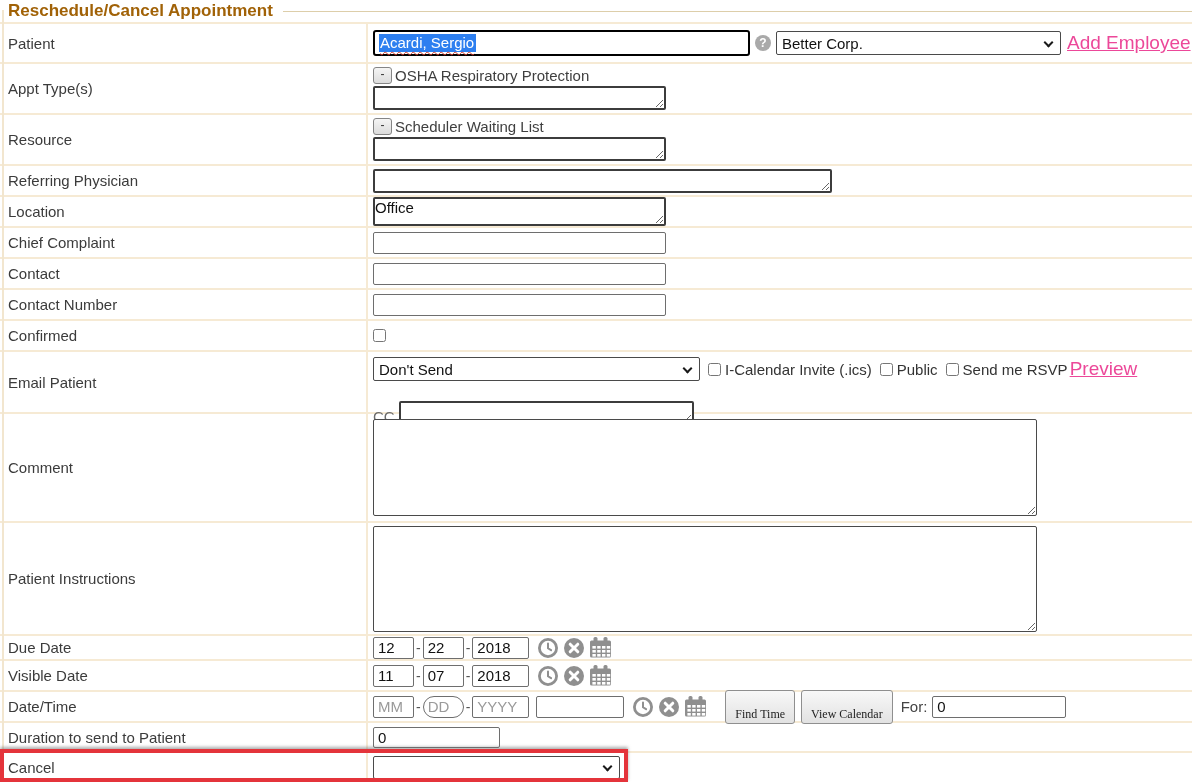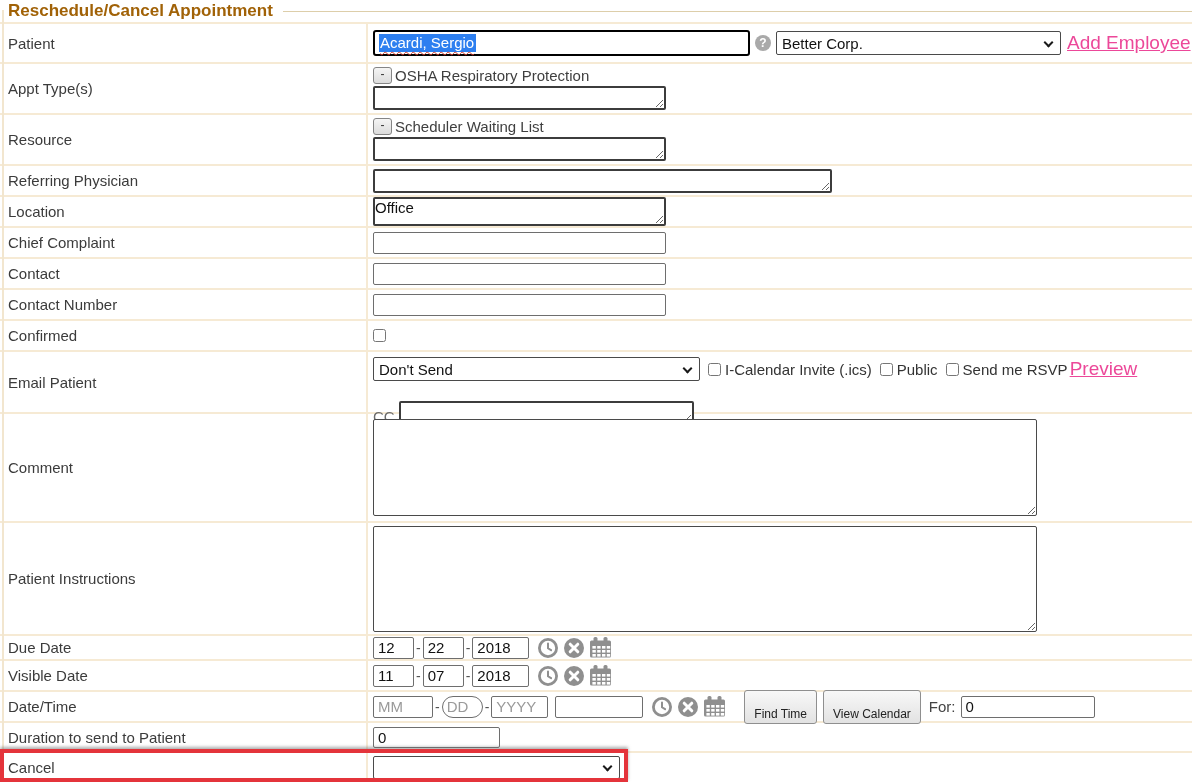--- a/index.html
+++ b/index.html
@@ -45,21 +45,21 @@
   .tag-text { font-size:15px; color:#3f3f3f; }
 
   .help-icon { width:16px; height:16px; border-radius:50%; background:#a9a9a9; color:#fff;
                font-size:12px; font-weight:bold; display:inline-flex; align-items:center;
                justify-content:center; margin:0 5px; flex-shrink:0; cursor:pointer; }
 
   .dash { color:#555; font-size:14px; margin:0 2px; }
   .icon-group { display:flex; align-items:center; gap:4px; margin-left:8px; }
   .icon-btn { display:inline-flex; cursor:pointer; }
 
-  .btn { font-family:Liberation Sans, sans-serif; font-size:12px; color:#222;
+  .btn { font-family:Liberation Serif, serif; font-size:12px; color:#222;
          border:1px solid #8f8f8f; border-radius:3px; background:linear-gradient(#f8f8f8,#e2e2e2);
          height:30px; padding:16px 9px; cursor:pointer; white-space:nowrap; }
 
   input[type="checkbox"] { width:13px; height:13px; margin:0 4px 0 0; }
   .cb-label { font-size:15px; color:#333; margin-right:8px; white-space:nowrap; }
   .cc-label { font-size:15px; color:#6b6b6b; margin-right:4px; }
   .for-label { font-size:15px; color:#444; margin:0 5px 0 8px; }
 
   .cancel-highlight { position:absolute; left:0; top:749px; width:628px; height:33px;
                       border:4px solid #e4343b; box-shadow:0 -2px 3px rgba(110,110,110,0.55);
@@ -289,21 +289,21 @@
             </span>
         </span>
       </div>
     </div>
   </div>
 
   <div class="row" style="height:31px">
     <div class="cell-label">Date/Time</div>
     <div class="cell-field">
       <div class="hline">
-        <input class="txt" style="width: 60px;" placeholder="MM">
+        <input class="txt" style="width: 41px;" placeholder="MM">
         <span class="dash">-</span>
         <input class="txt" style="width: 41px; border-radius: 11px;" placeholder="DD">
         <span class="dash">-</span>
         <input class="txt" style="width: 57px;" placeholder="YYYY">
         <input class="txt" style="width: 88px; margin-left: 7px;" value="">
         <span class="icon-group">
           <span class="icon-btn">
               <svg width="22" height="22" viewBox="0 0 22 22">
                 <circle cx="11" cy="11" r="8.6" fill="none" stroke="#8f8f8f" stroke-width="2.8"></circle>
                 <path d="M11 6.5v4.8l3.1 1.9" stroke="#8f8f8f" stroke-width="2" fill="none" stroke-linecap="round"></path>

